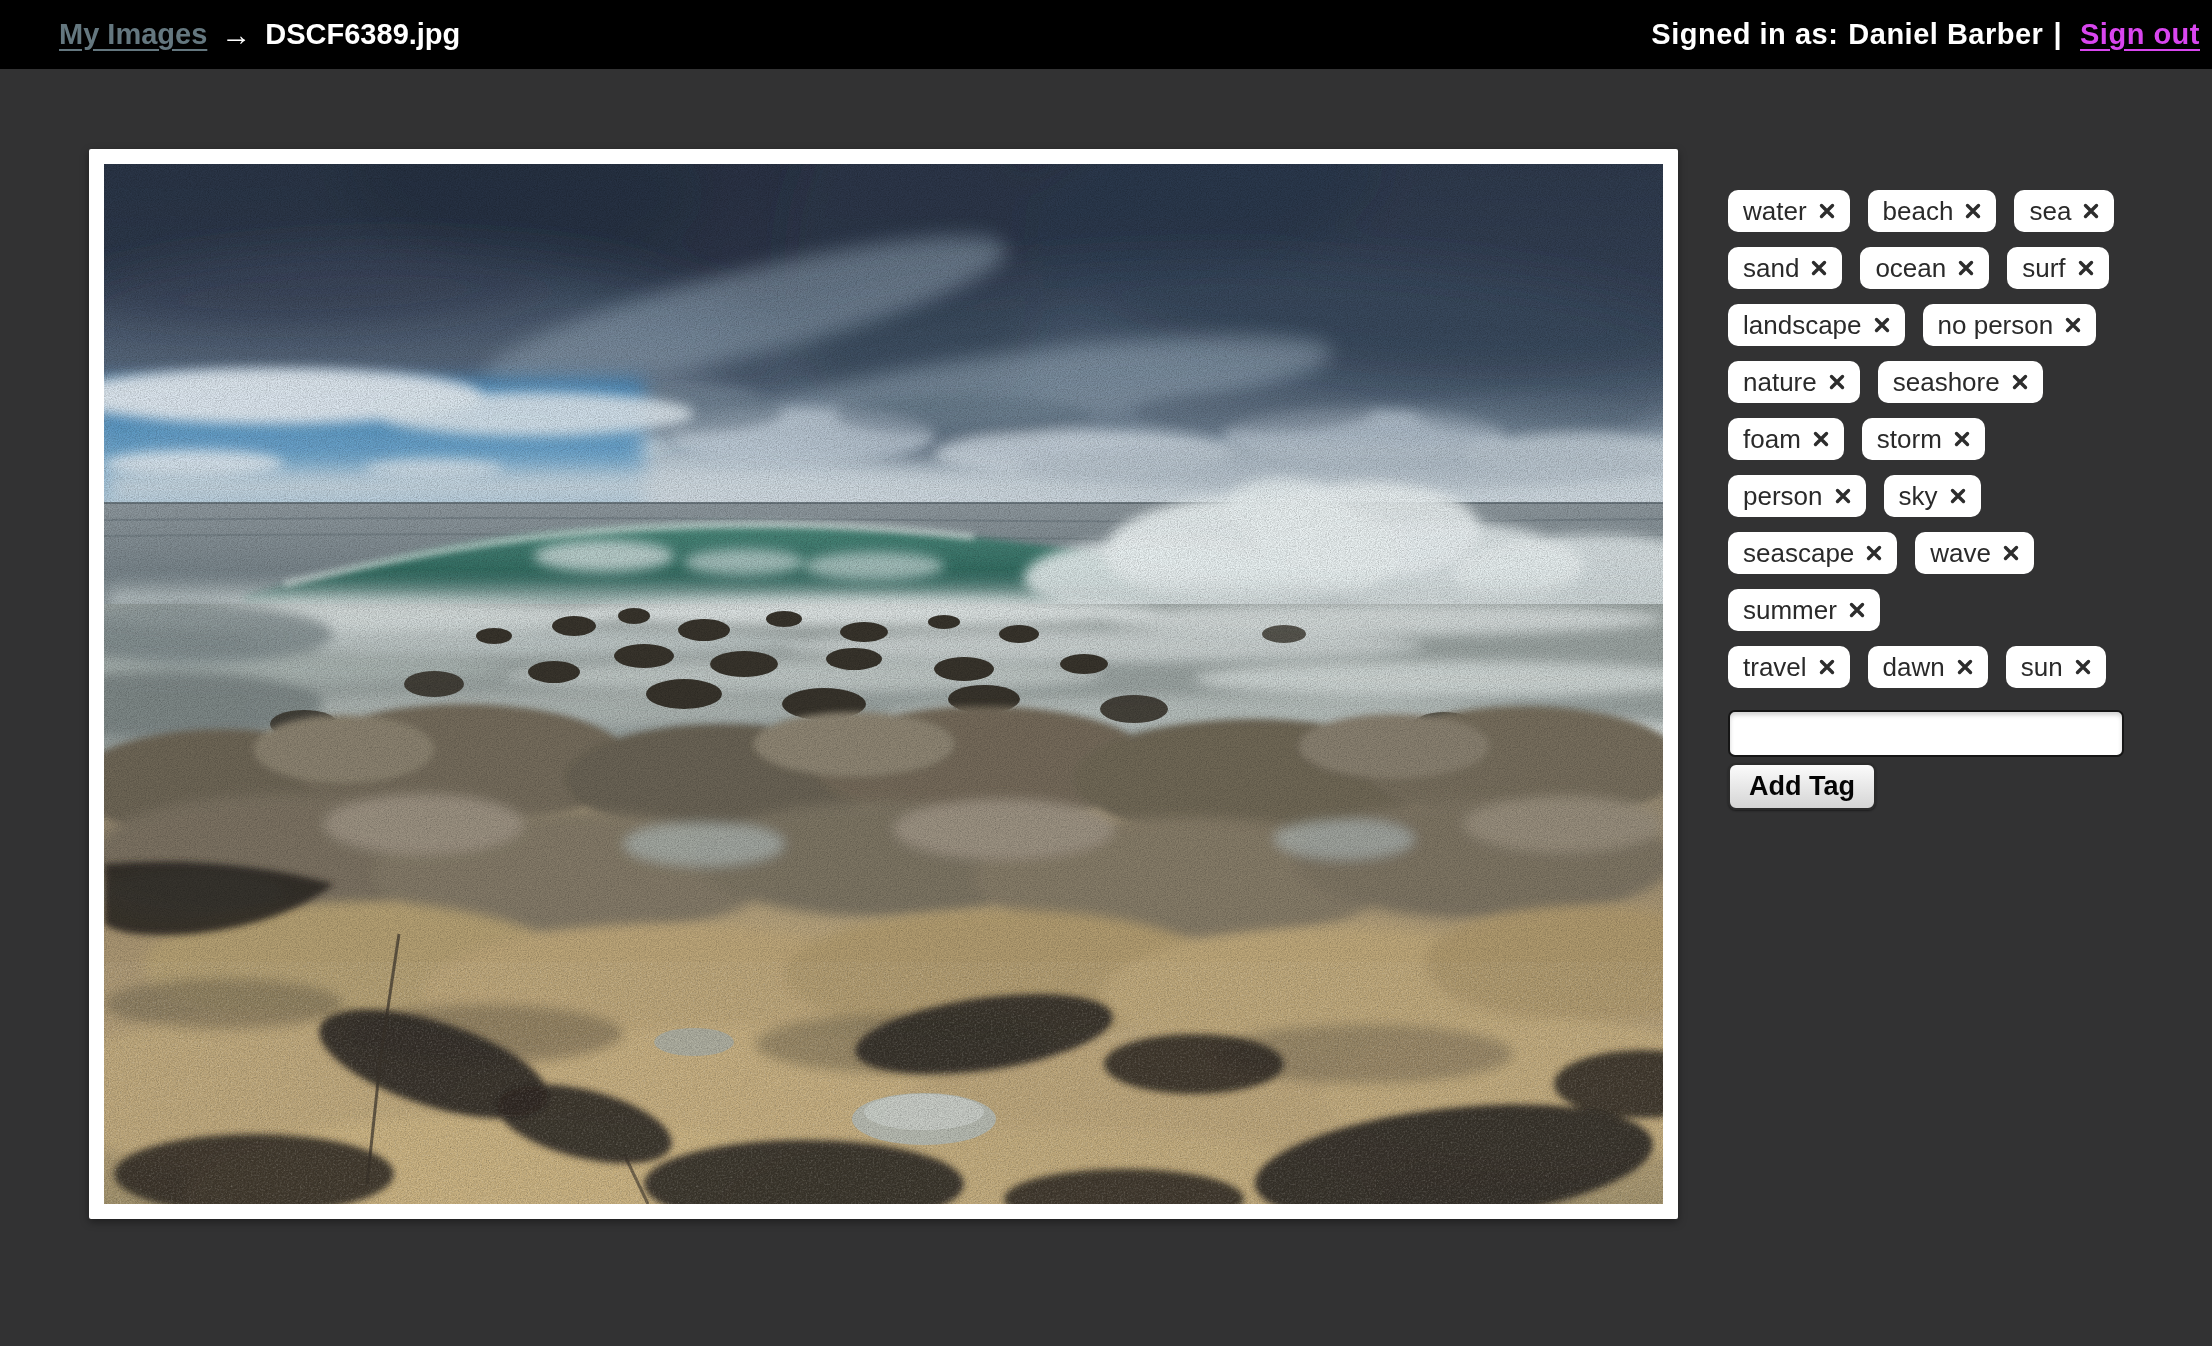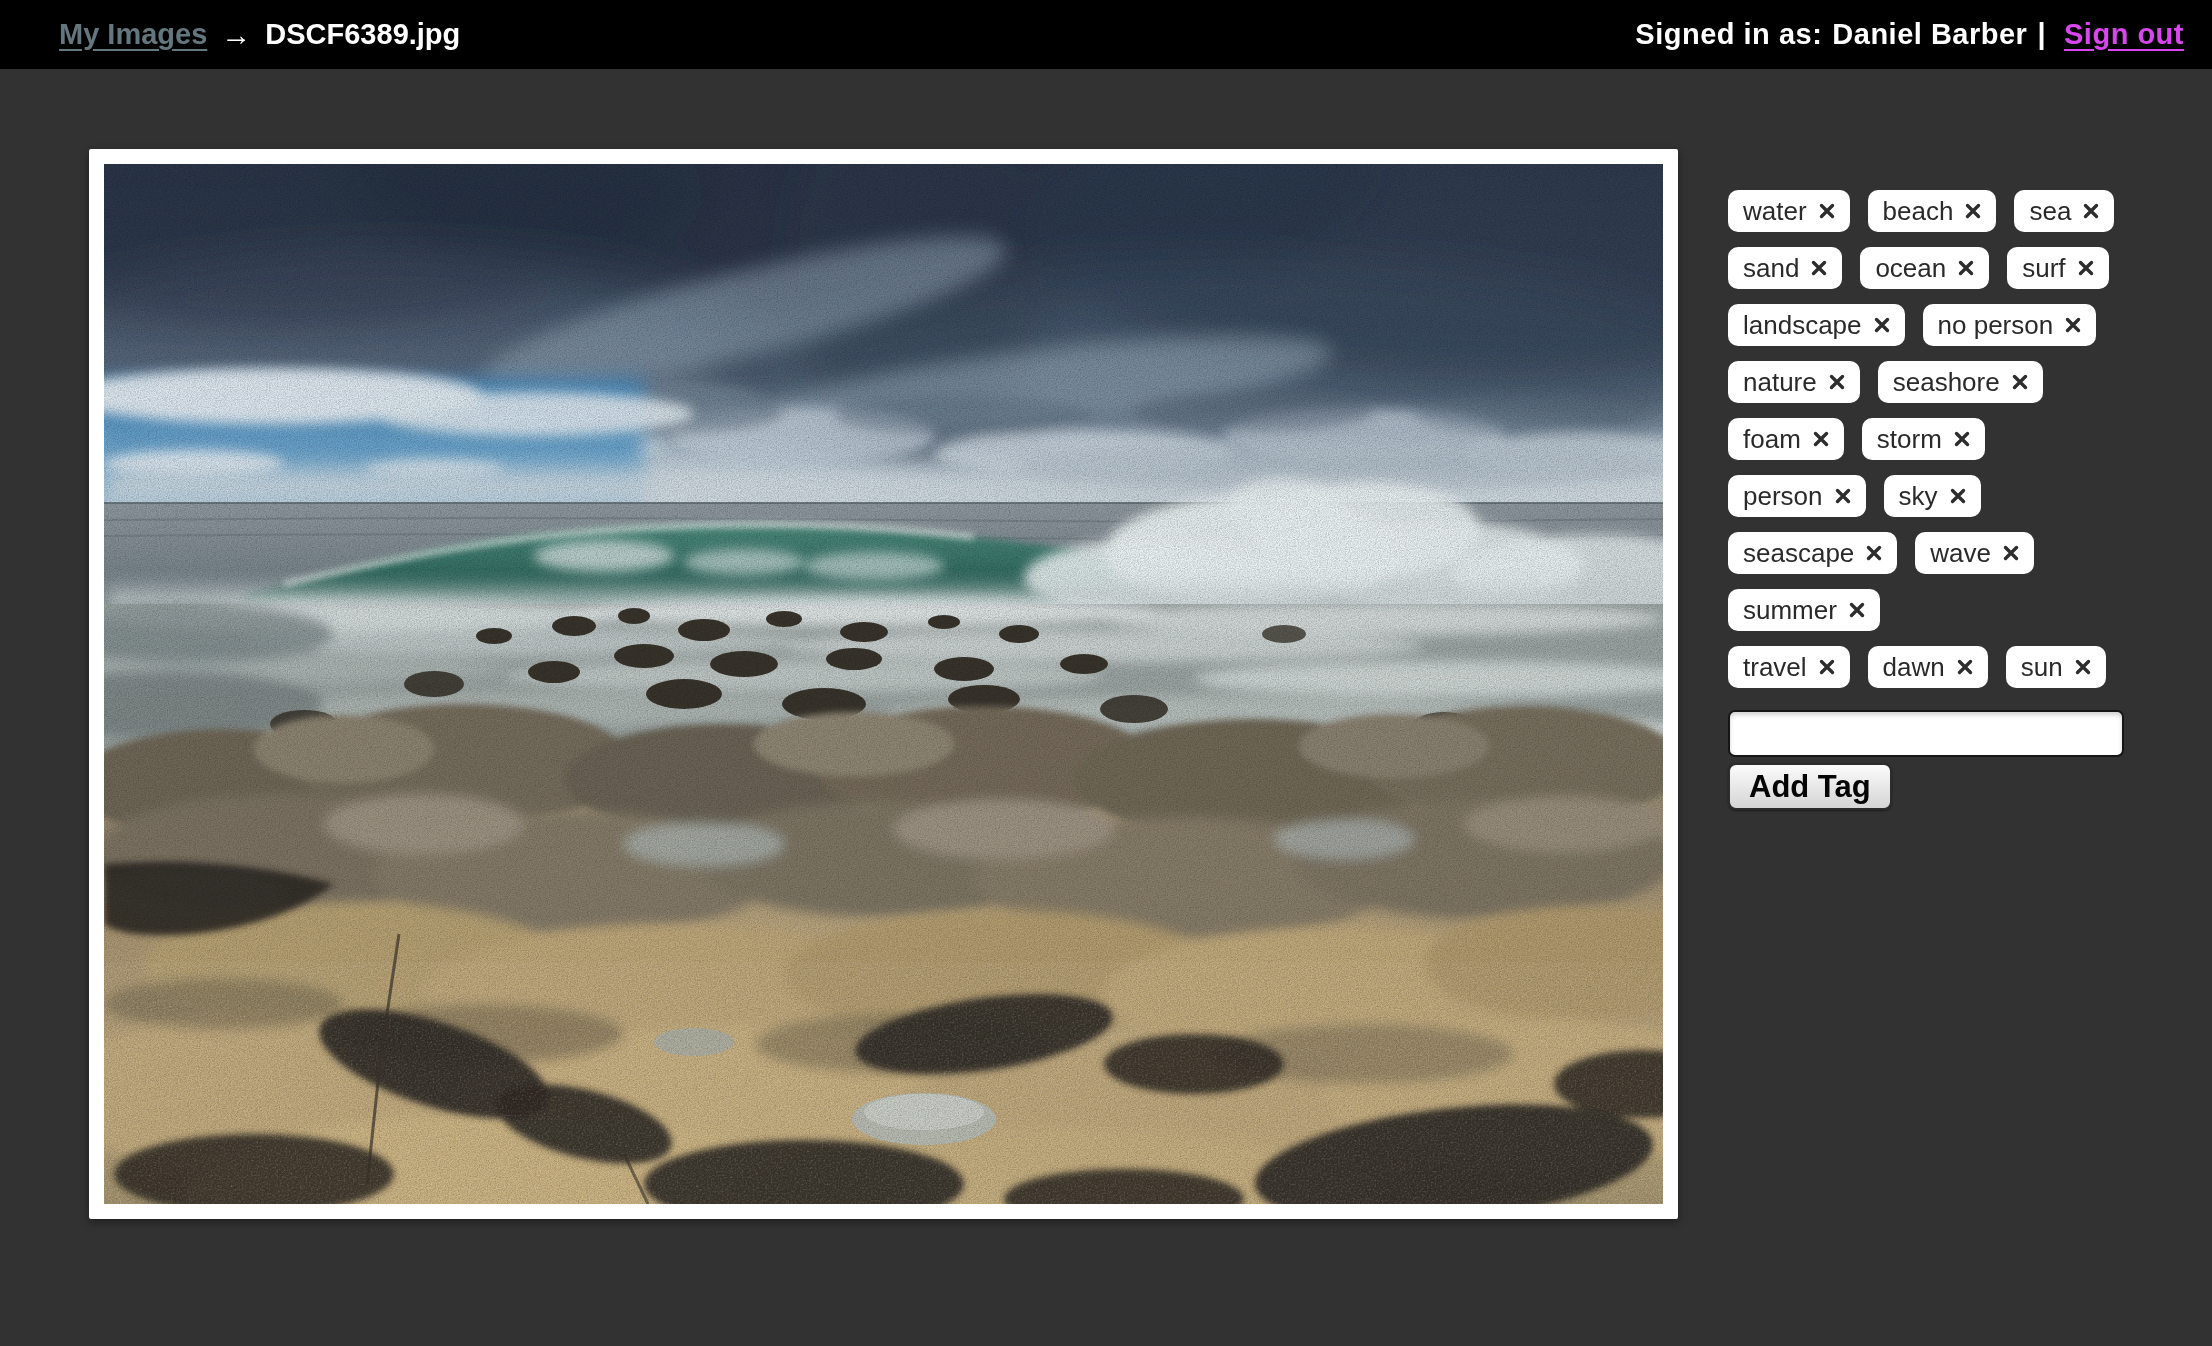--- a/index.html
+++ b/index.html
@@ -6,21 +6,21 @@
   body{
     width:2212px;height:1346px;position:relative;overflow:hidden;
     background:#323233;
     font-family:"Liberation Sans", sans-serif;
   }
   
   .topbar{
     position:absolute;left:0;top:0;width:2212px;height:69px;
     background:#000;box-sizing:border-box;
     display:flex;align-items:center;justify-content:space-between;
-    padding:0 28px 0 59px;
+    padding:0 12px 0 59px;
   }
   .crumb{display:flex;align-items:center;gap:14px;font-size:29px;font-weight:700;color:#fff;}
   .crumb a{color:#64777f;text-decoration:underline;text-underline-offset:5px;cursor:pointer;}
   .crumb .arrow{font-weight:400;font-size:30px;}
   .session{display:flex;align-items:center;gap:10px;font-size:29px;font-weight:600;color:#fff;letter-spacing:.5px;}
   .session a{color:#d946ef;text-decoration:underline;text-underline-offset:5px;font-weight:700;cursor:pointer;margin-left:8px;}
   
   .photo-frame{
     position:absolute;left:89px;top:149px;
     background:#fff;padding:15px;border-radius:2px;
@@ -43,21 +43,21 @@
   .tag-form{position:absolute;left:1728px;top:710px;display:flex;flex-direction:column;align-items:flex-start;}
   .tag-input{
     width:396px;height:47px;box-sizing:border-box;
     border:2px solid #161616;border-radius:7px;background:#fff;
     box-shadow:inset 0 3px 4px rgba(0,0,0,.18);
     font-size:26px;padding:0 12px;font-family:"Liberation Sans",sans-serif;
     outline:none;
   }
   .add-btn{
     margin-top:6px;height:47px;padding:0 19px;box-sizing:border-box;
-    font-family:"Liberation Sans",sans-serif;font-size:31px;font-weight:700;color:#050505;
+    font-family:"Liberation Sans",sans-serif;font-size:27px;font-weight:700;color:#050505;
     background:linear-gradient(#fbfbfb,#d5d5d5);
     border:2px solid #2c2c2c;border-radius:8px;
     box-shadow:0 1px 2px rgba(0,0,0,.45);cursor:pointer;
   }
 </style>
 </head>
 <body>
 
 <div class="topbar">
   <div class="crumb">

